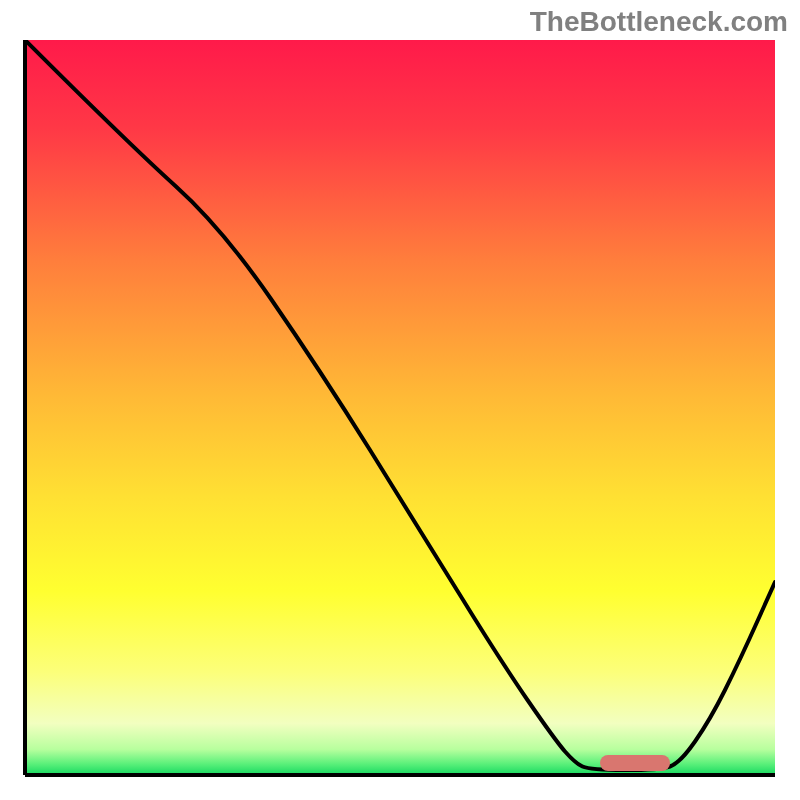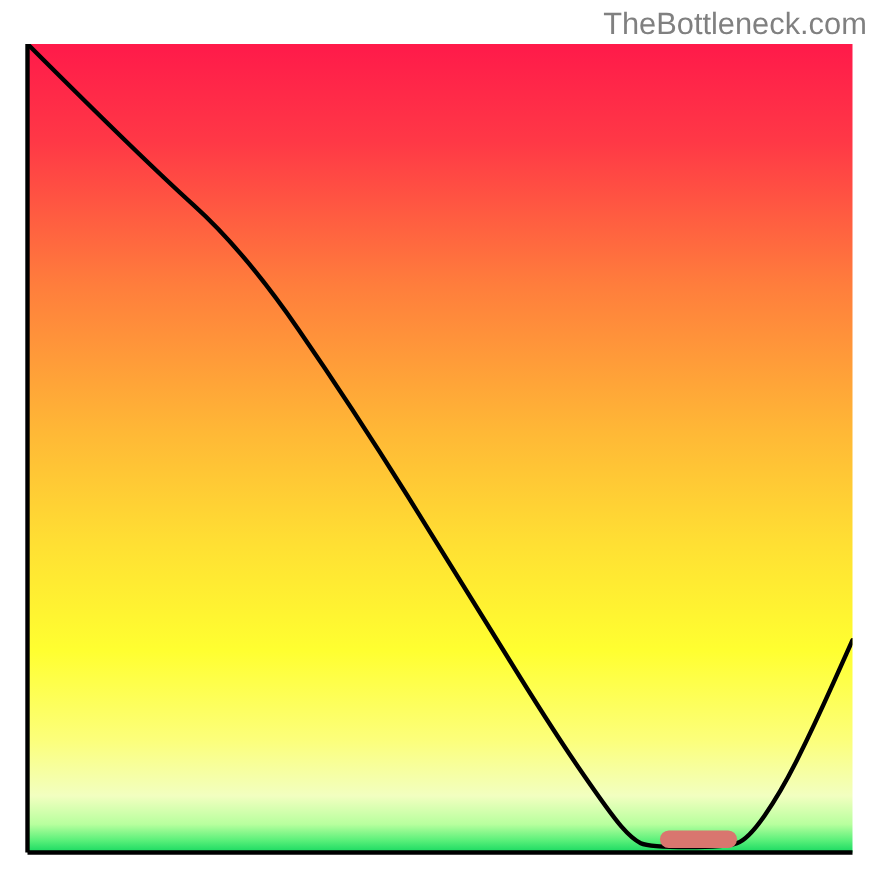--- a/index.html
+++ b/index.html
@@ -14,21 +14,21 @@
     position: relative;
     width: 800px;
     height: 800px;
   }
   .watermark {
     position: absolute;
     top: 6px;
     right: 12px;
     font-family: Arial, sans-serif;
     font-size: 28px;
-    font-weight: normal;
+    font-weight: bold;
     color: #808080;
     z-index: 10;
   }
   svg.chart {
     position: absolute;
     top: 0;
     left: 0;
   }
 </style>
 </head>

